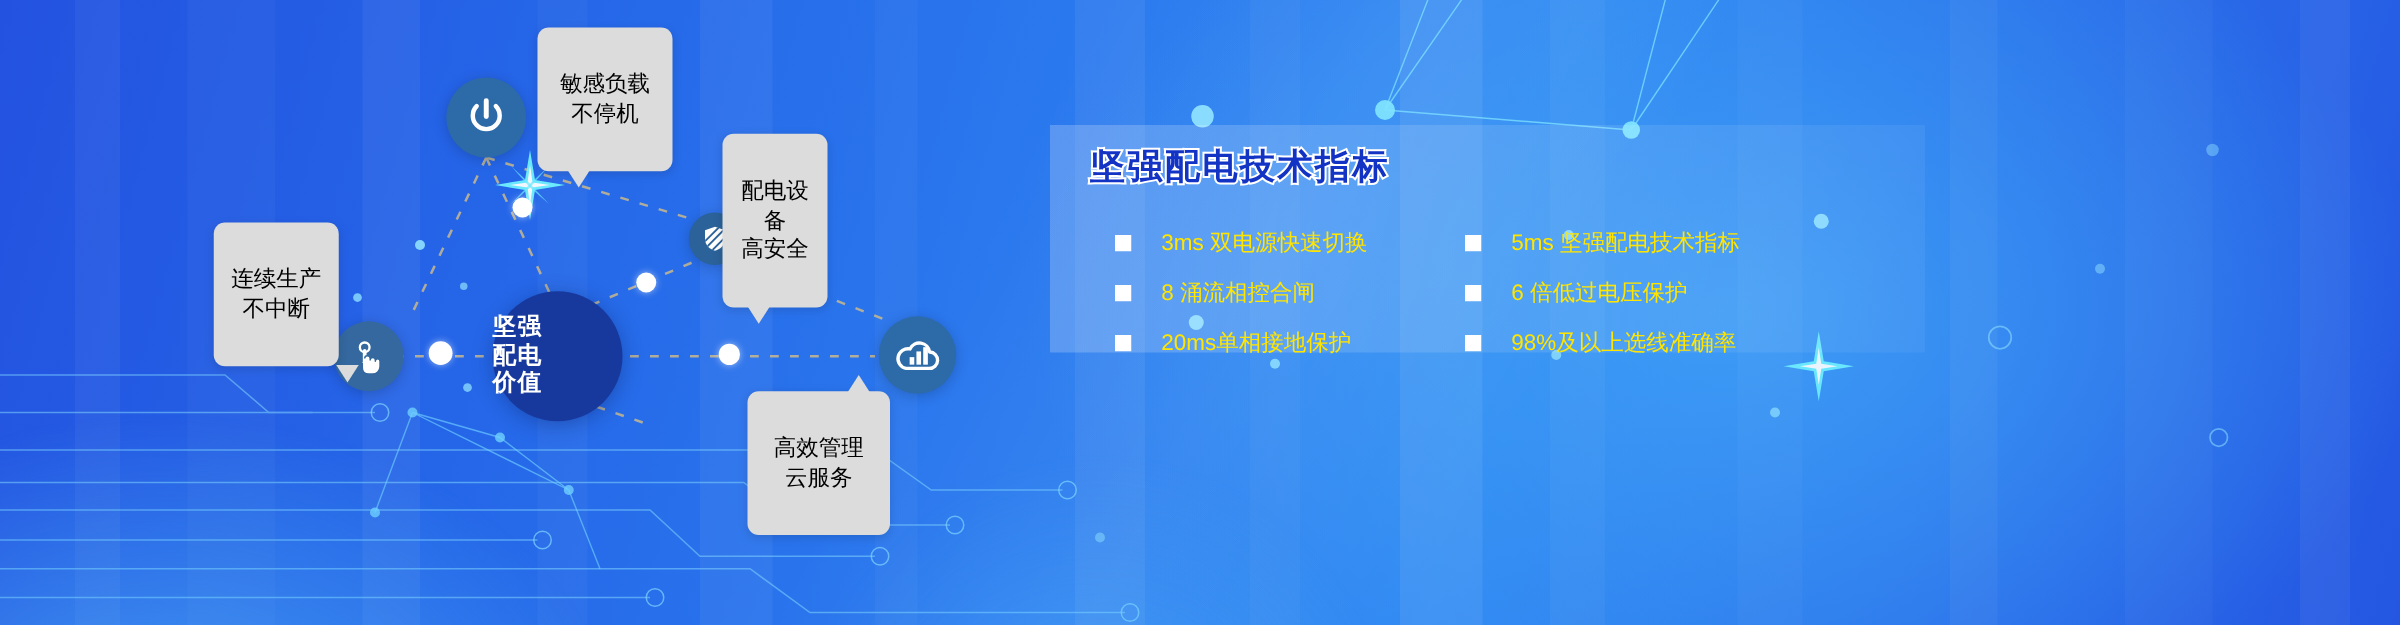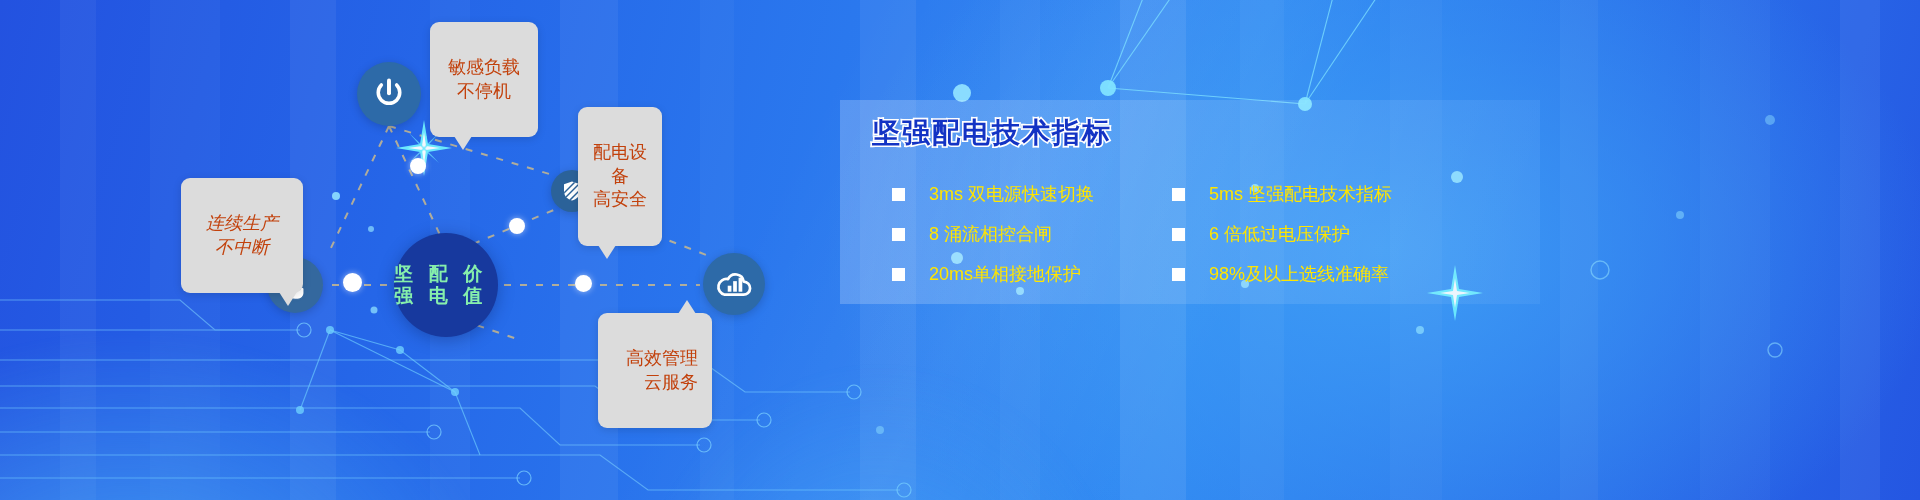--- a/index.html
+++ b/index.html
@@ -51,40 +51,40 @@
     background: #2d6aa8;
     box-shadow: 0 2px 10px rgba(0,0,0,0.18);
   }
   .node-icon.dark { background: #2b6299; }
 
   .center-node {
     position: absolute;
     width: 104px; height: 104px;
     border-radius: 50%;
     background: #17399e;
-    color: #86efac;
-    display: flex; flex-direction: row;
-    align-items: center; justify-content: center;
+    color: #ffffff;
+    display: flex; flex-direction: column;
+    align-items: flex-start; justify-content: center;
     font-weight: bold;
     font-size: 19px;
     line-height: 1.18;
     letter-spacing: 1px;
     box-shadow: 0 3px 16px rgba(10,30,90,0.35);
   }
 
   .dot-white {
     position: absolute; border-radius: 50%;
     background: #ffffff;
     box-shadow: 0 0 6px rgba(255,255,255,0.55);
   }
 
   .bubble {
     position: absolute;
     background: #dcdcdc;
-    color: #c2410c;
+    color: #000000;
     border-radius: 9px;
     font-size: 18px;
     line-height: 1.32;
     text-align: center;
     padding: 10px 14px;
     box-shadow: 0 2px 8px rgba(0,0,0,0.13);
     white-space: pre-line;
   }
   .bubble .tail {
     position: absolute;
@@ -92,21 +92,21 @@
     border-left: 9px solid transparent;
     border-right: 9px solid transparent;
   }
   .tail.down { bottom: -13px; border-top: 14px solid #dcdcdc; }
   .tail.up   { top: -13px;    border-bottom: 14px solid #dcdcdc; }
 
   
   #specs {
     position: absolute;
     left: 840px; top: 100px;
-    width: 700px; height: 204px;
+    width: 700px; height: 182px;
     background: linear-gradient(100deg, rgba(255,255,255,0.22) 0%, rgba(255,255,255,0.12) 45%, rgba(255,255,255,0.05) 100%);
   }
   #specs-title {
     position: absolute; left: 32px; top: 14px;
     font-size: 28px; font-weight: bold;
     color: #1333c4;
     letter-spacing: 2px;
     -webkit-text-stroke: 3.2px #ffffff;
     paint-order: stroke fill;
     text-shadow: 0 0 1px #fff;
@@ -313,27 +313,27 @@
 不停机</span>
     <span class="tail down" style="left:24px;"></span>
   </div>
 
   <div class="bubble" style="left:578px; top:107px; width:84px;">
     <span>配电设备
 高安全</span>
     <span class="tail down" style="left:20px;"></span>
   </div>
 
-  <div class="bubble" style="left:181px; top:178px; width:122px;font-style:italic;">
+  <div class="bubble" style="left:171px; top:178px; width:100px;">
     <span>连续生产
 不中断</span>
     <span class="tail down" style="left:98px;"></span>
   </div>
 
-  <div class="bubble" style="left:598px; top:313px; width:114px;text-align:right;">
+  <div class="bubble" style="left:598px; top:313px; width:114px;">
     <span>高效管理
 云服务</span>
     <span class="tail up" style="right:16px;"></span>
   </div>
 
   <div id="specs">
     <div id="specs-title">坚强配电技术指标</div>
     <div id="specs-grid">
       <div class="spec-item">
         <span class="spec-bullet"></span>

